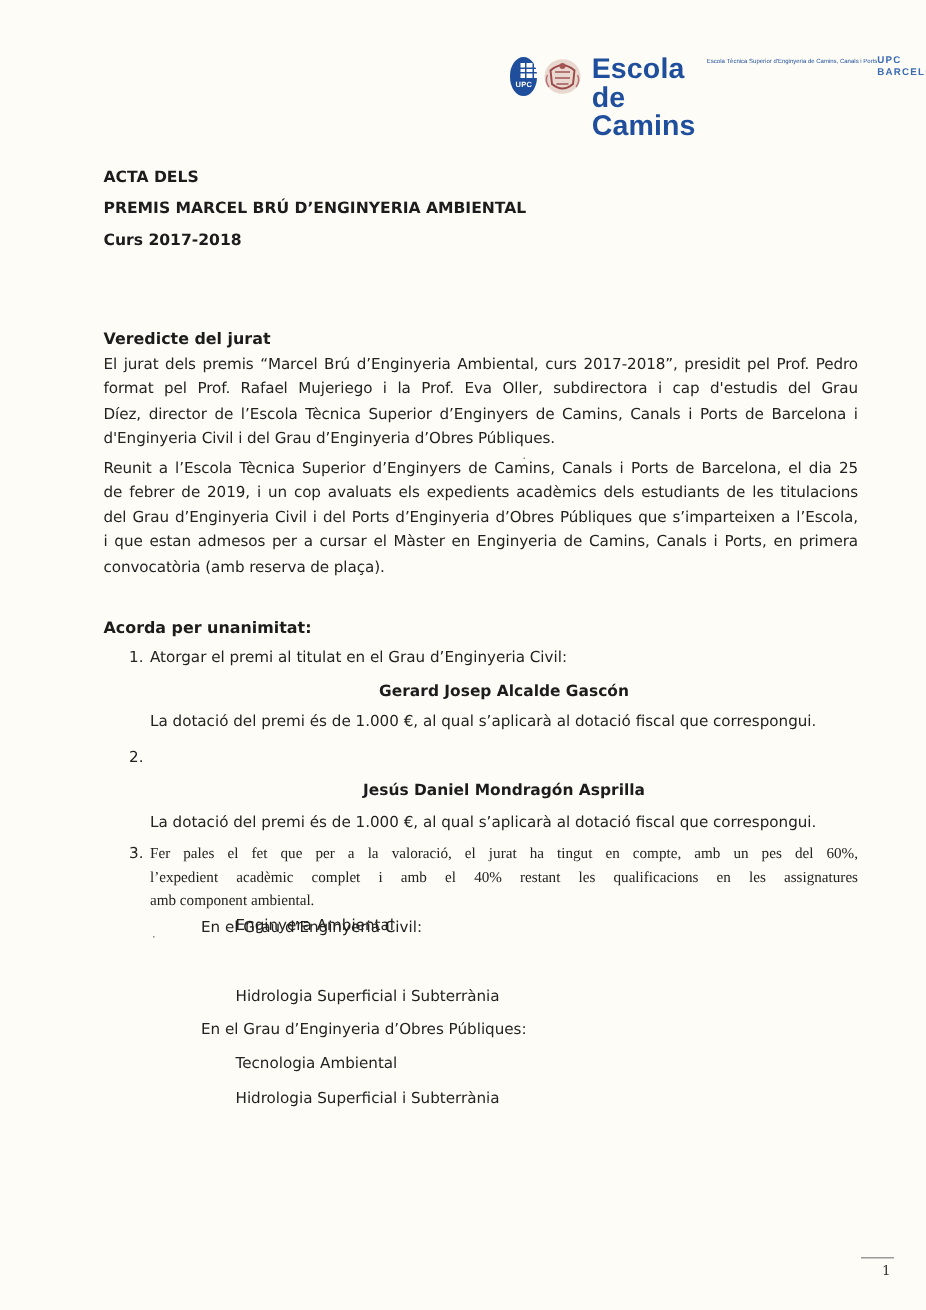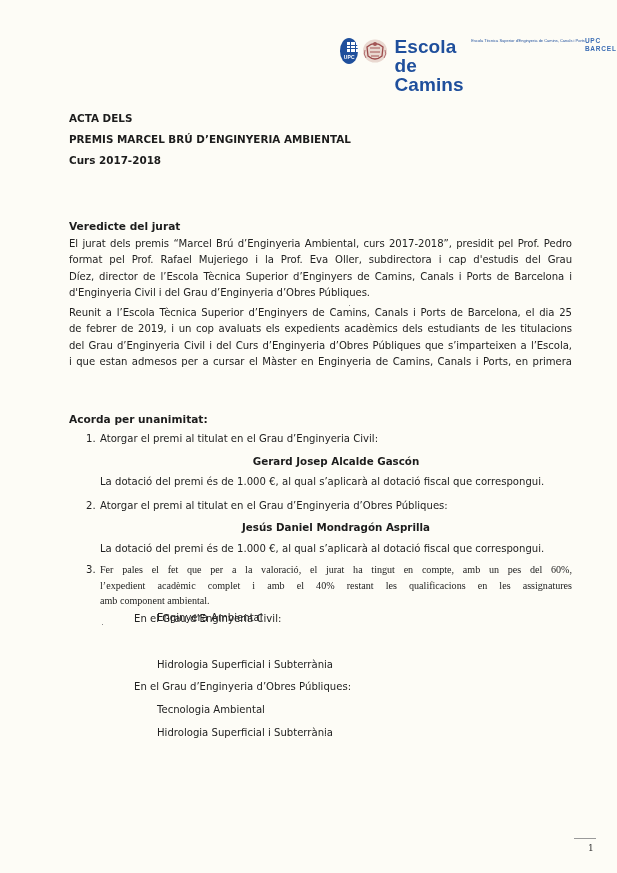--- a/index.html
+++ b/index.html
@@ -252,33 +252,33 @@
   <div class="para" style="top:236px;">
     <span class="line">El jurat dels premis “Marcel Brú d’Enginyeria Ambiental, curs 2017-2018”, presidit pel Prof. Pedro</span>
     <span class="line">format pel Prof. Rafael Mujeriego i la Prof. Eva Oller, subdirectora i cap d'estudis del Grau</span>
     <span class="line">Díez, director de l’Escola Tècnica Superior d’Enginyers de Camins, Canals i Ports de Barcelona i</span>
     <span class="line last">d'Enginyeria Civil i del Grau d’Enginyeria d’Obres Públiques.</span>
   </div>
 
   <div class="para" style="top:305px;">
     <span class="line">Reunit a l’Escola Tècnica Superior d’Enginyers de Camins, Canals i Ports de Barcelona, el dia 25</span>
     <span class="line">de febrer de 2019, i un cop avaluats els expedients acadèmics dels estudiants de les titulacions</span>
-    <span class="line">del Grau d’Enginyeria Civil i del Curs d’Enginyeria d’Obres Públiques que s’imparteixen a l’Escola,</span>
+    <span class="line">del Grau d’Enginyeria Civil i del Ports d’Enginyeria d’Obres Públiques que s’imparteixen a l’Escola,</span>
     <span class="line">i que estan admesos per a cursar el Màster en Enginyeria de Camins, Canals i Ports, en primera</span>
+    <span class="line last">convocatòria (amb reserva de plaça).</span>
   </div>
 
   <div class="heading" style="top:413px;">Acorda per unanimitat:</div>
 
   <div class="item-num" style="top:433px;">1.</div>
   <div class="item-text" style="top:433px;">Atorgar el premi al titulat en el Grau d’Enginyeria Civil:</div>
   <div class="winner" style="top:455px;">Gerard Josep Alcalde Gascón</div>
   <div class="item-text" style="top:476px;">La dotació del premi és de  1.000 €, al qual s’aplicarà al dotació fiscal que correspongui.</div>
 
   <div class="item-num" style="top:500px;">2.</div>
-  <div class="item-text" style="top:500px;">Atorgar el premi al titulat en el Grau d’Enginyeria d’Obres Públiques:</div>
   <div class="winner" style="top:521px;">Jesús Daniel Mondragón Asprilla</div>
   <div class="item-text" style="top:543px;">La dotació del premi és de  1.000 €, al qual s’aplicarà al dotació fiscal que correspongui.</div>
 
   <div class="item-num" style="top:564px;">3.</div>
   <div class="item-para" style="top:562px;">
     <span class="line">Fer pales el fet que per a la valoració, el jurat ha tingut en compte, amb un pes del 60%,</span>
     <span class="line">l’expedient acadèmic complet i amb el 40% restant les qualificacions en les assignatures</span>
     <span class="line last">amb component ambiental.</span>
   </div>
 

